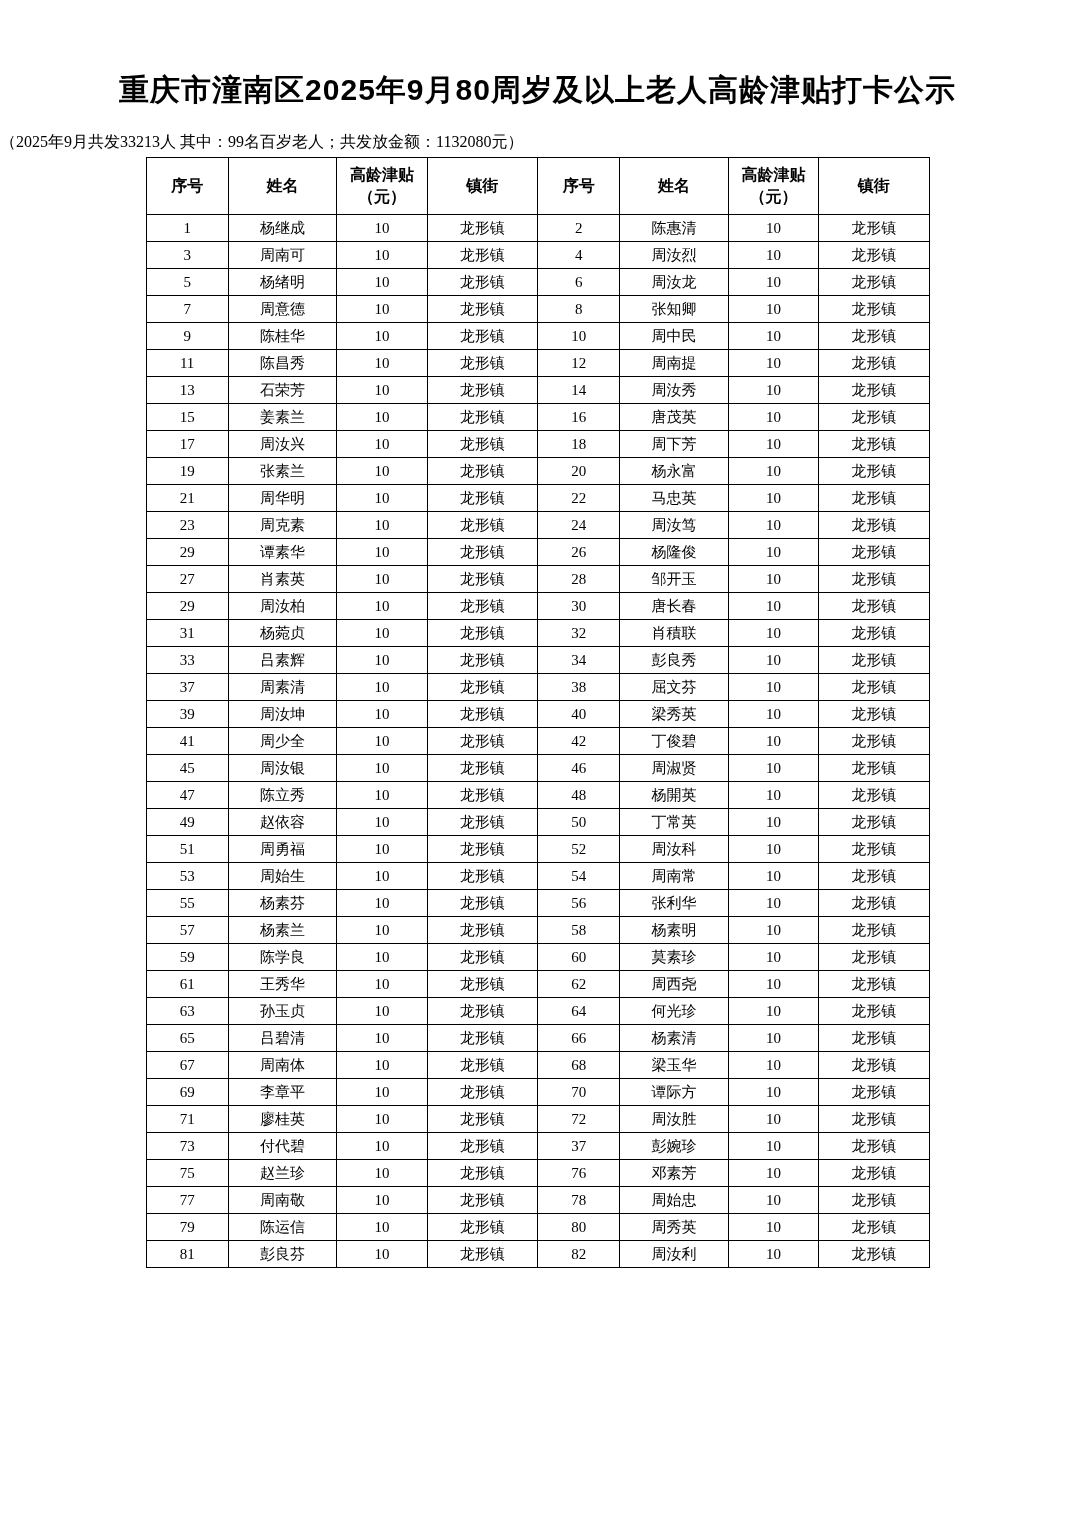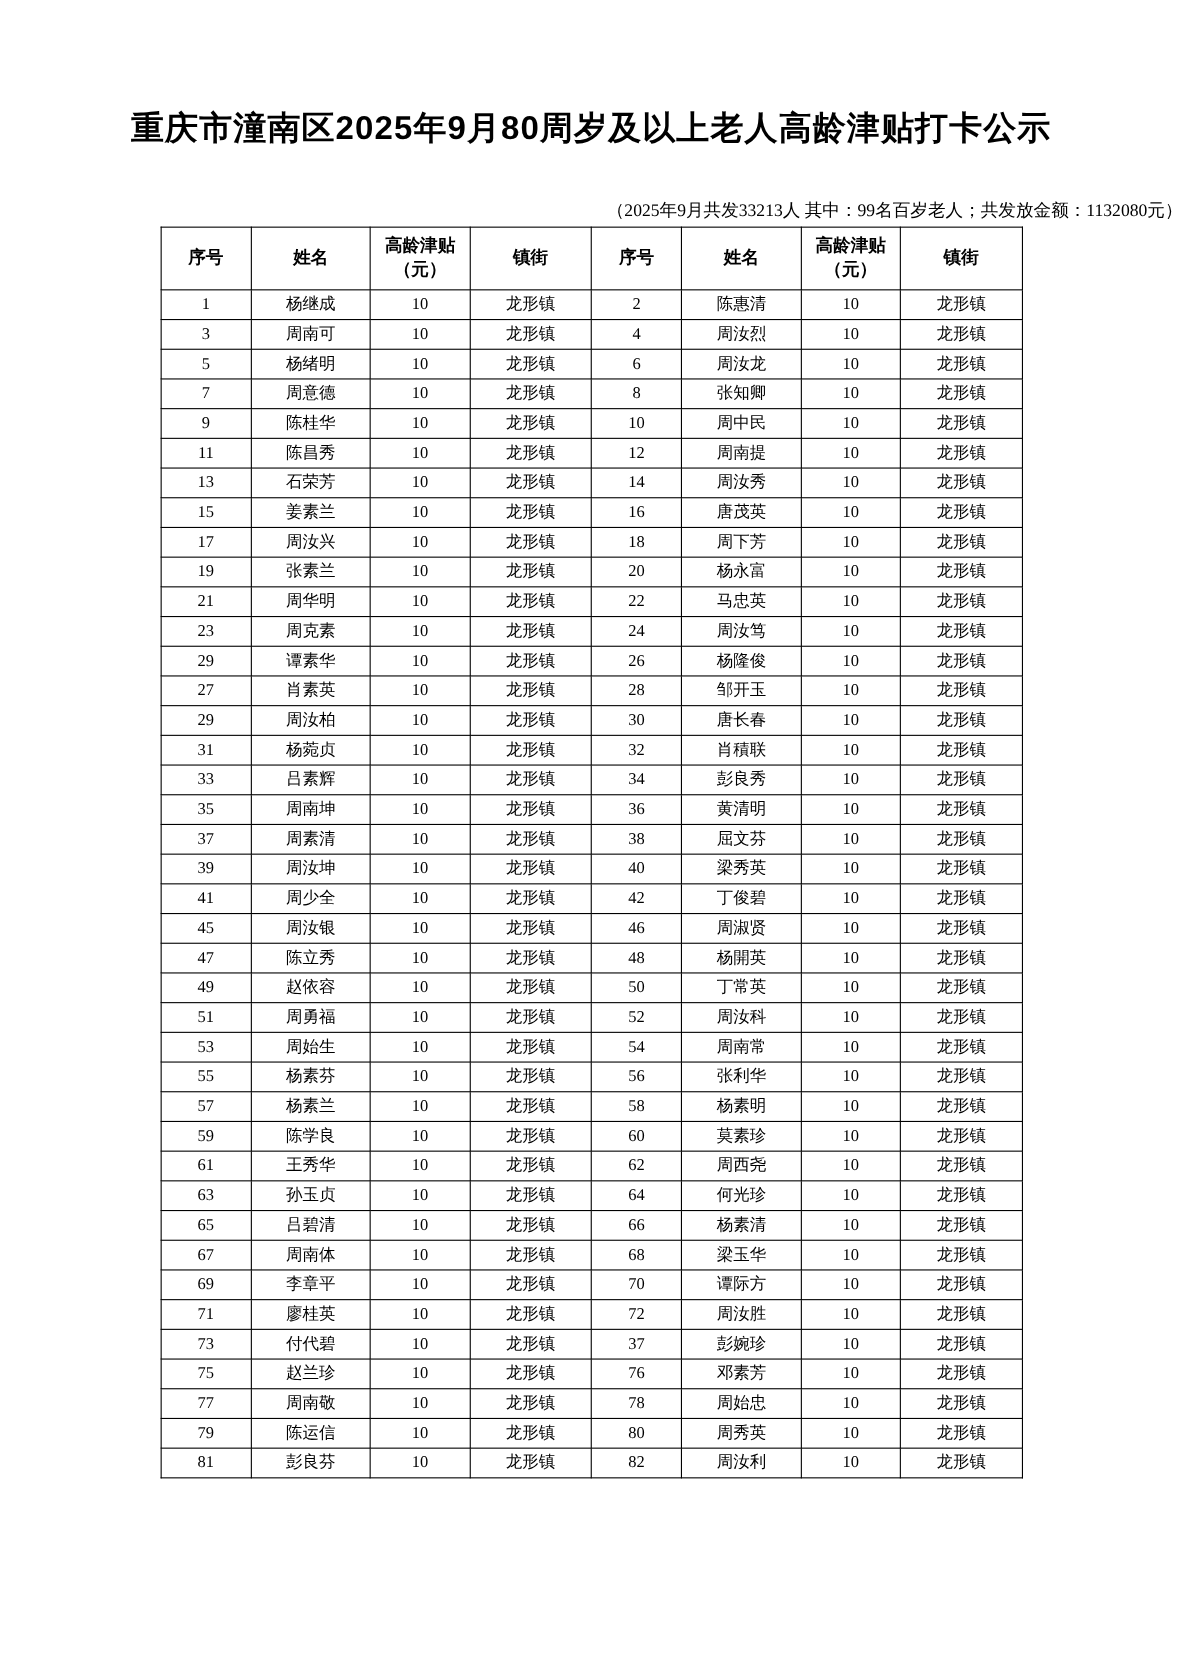--- a/index.html
+++ b/index.html
@@ -11,30 +11,30 @@
     position: relative;
     width: 1075px;
     min-height: 1519px;
     margin: 0 auto;
     background: #ffffff;
     color: #000000;
     font-family: "Liberation Serif", "DejaVu Serif", serif;
     box-sizing: border-box;
   }
   .doc-title {
-    padding-top: 96px;
+    padding-top: 70px;
     text-align: center;
     font-size: 30px;
     font-weight: bold;
     letter-spacing: 1px;
     font-family: "Liberation Sans", "DejaVu Sans", sans-serif;
   }
   .doc-subtitle {
-    margin-top: 44px;
-    text-align: right;
+    margin-top: 21px;
+    text-align: left;
     font-size: 16px;
     font-family: "Liberation Serif", "DejaVu Serif", serif;
   }
   table.roster {
     margin: 4px auto 0 auto;
     width: 784px;
     border-collapse: collapse;
     table-layout: fixed;
     font-size: 15px;
   }
@@ -260,30 +260,20 @@
           <td>33</td>
           <td>吕素辉</td>
           <td>10</td>
           <td>龙形镇</td>
           <td>34</td>
           <td>彭良秀</td>
           <td>10</td>
           <td>龙形镇</td>
         </tr>
         <tr>
-          <td>35</td>
-          <td>周南坤</td>
-          <td>10</td>
-          <td>龙形镇</td>
-          <td>36</td>
-          <td>黄清明</td>
-          <td>10</td>
-          <td>龙形镇</td>
-        </tr>
-        <tr>
           <td>37</td>
           <td>周素清</td>
           <td>10</td>
           <td>龙形镇</td>
           <td>38</td>
           <td>屈文芬</td>
           <td>10</td>
           <td>龙形镇</td>
         </tr>
         <tr>

